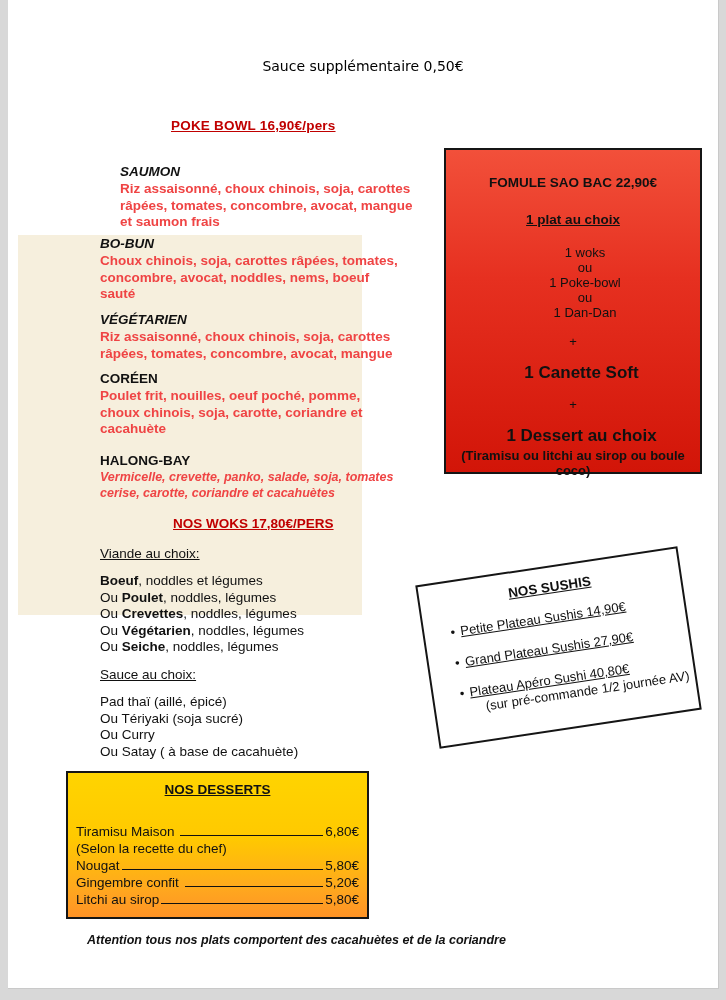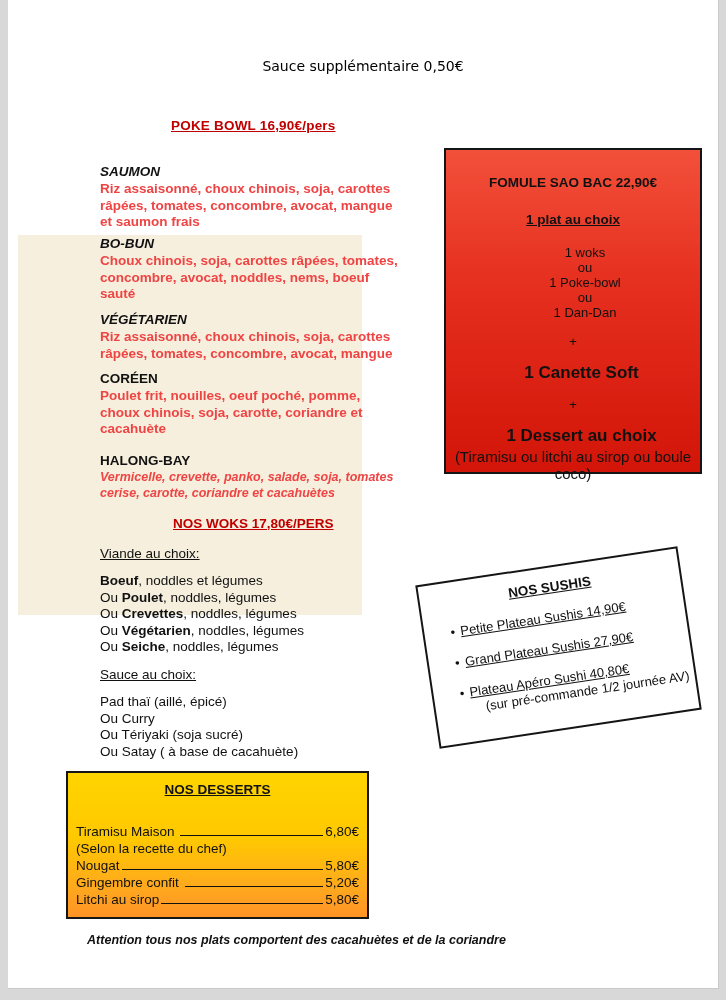--- a/index.html
+++ b/index.html
@@ -93,21 +93,21 @@
   .dish-name.it { font-style: italic; }
   .dish-desc {
     font-size: 13.5px;
     color: #ef4444;
     line-height: 16.5px;
     margin: 0;
     font-weight: bold;
   }
   .dish-desc.it { font-style: italic; font-size: 12.5px; line-height: 15.5px; }
 
-  #dish-saumon   { top: 163px; }
+  #dish-saumon   { top: 163px; margin-left: 20px; }
   #dish-bobun    { top: 235px; }
   #dish-vegetarien { top: 311px; }
   #dish-coreen   { top: 370px; }
   #dish-halong   { top: 452px; }
 
   #woks-title {
     top: 516px;
     left: 133px;
     font-size: 13.5px;
     font-weight: bold;
@@ -163,22 +163,22 @@
   }
   #formule-opts { margin-top: 18px; padding-left: 24px; }
   .formule-plus { font-size: 13px; margin-top: 14px; }
   .formule-item {
     font-size: 17px;
     font-weight: bold;
     margin-top: 14px;
     padding-left: 17px;
   }
   #formule-dessert-note {
-    font-size: 15px;
-    font-weight: normal;
+    font-size: 13px;
+    font-weight: bold;
     margin-top: 2px;
   }
 
   
   #sushi-box {
     position: absolute;
     left: 418px;
     top: 565px;
     width: 265px;
     height: 165px;
@@ -342,22 +342,22 @@
       <p class="opt-line"><b>Boeuf</b>, noddles et légumes</p>
       <p class="opt-line">Ou <b>Poulet</b>, noddles, légumes</p>
       <p class="opt-line">Ou <b>Crevettes</b>, noddles, légumes</p>
       <p class="opt-line">Ou <b>Végétarien</b>, noddles, légumes</p>
       <p class="opt-line">Ou <b>Seiche</b>, noddles, légumes</p>
     </div>
 
   <div class="lcol sub-lead" id="sauce-lead">Sauce au choix:</div>
   <div class="lcol" id="sauce-list">
       <p class="opt-line">Pad thaï (aillé, épicé)</p>
+      <p class="opt-line">Ou Tériyaki (soja sucré)</p>
       <p class="opt-line">Ou Curry</p>
-      <p class="opt-line">Ou Tériyaki (soja sucré)</p>
       <p class="opt-line">Ou Satay ( à base de cacahuète)</p>
     </div>
 
   <div id="formule-box">
     <div id="formule-title">FOMULE SAO BAC 22,90€</div>
     <div id="formule-plat">1 plat au choix</div>
     <div id="formule-opts">
         <div class="formule-opt">1 woks</div>
         <div class="formule-opt">ou</div>
         <div class="formule-opt">1 Poke-bowl</div>

